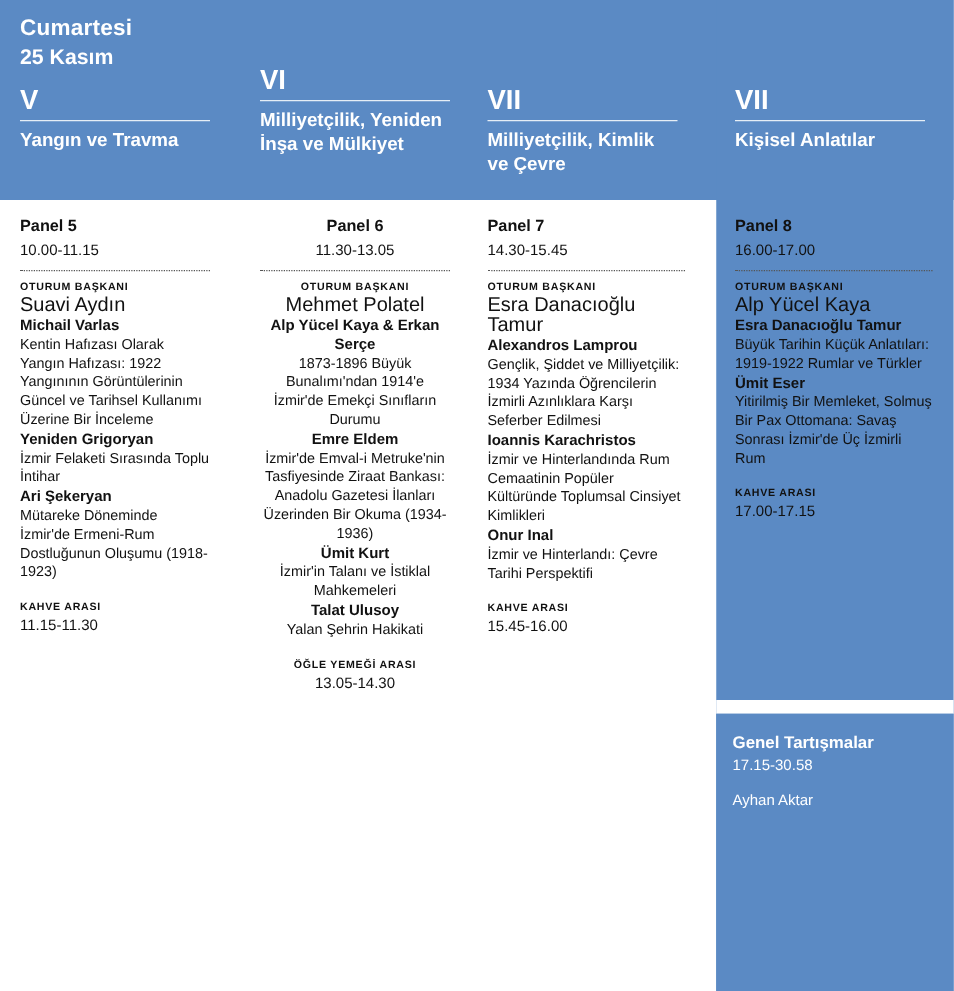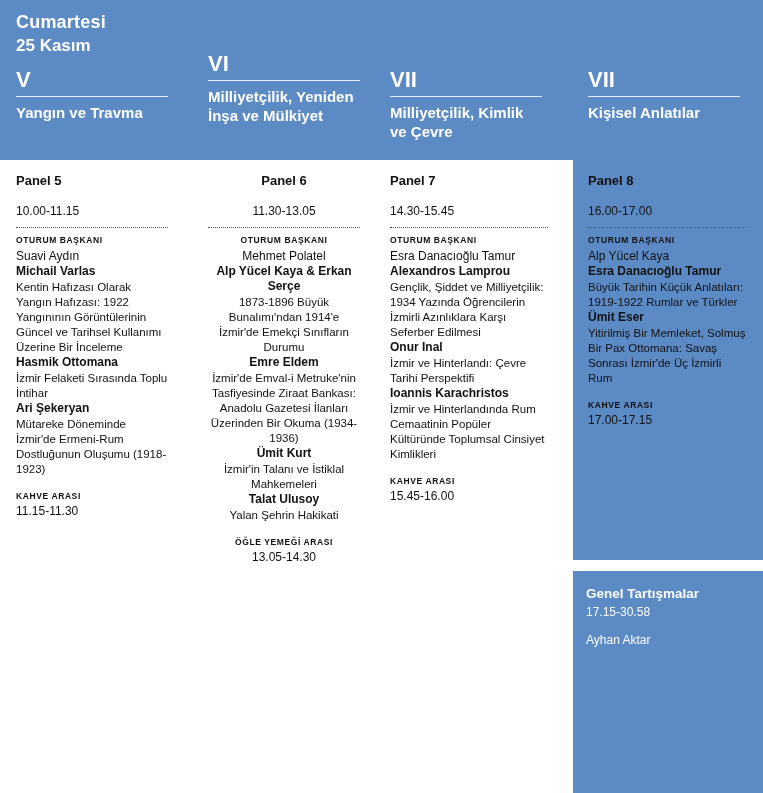--- a/index.html
+++ b/index.html
@@ -83,37 +83,37 @@
   .panel-name {
     font-size: 13px;
     font-weight: bold;
     color: #111111;
     line-height: 16px;
   }
   .panel-time {
     font-size: 12px;
     color: #111111;
     line-height: 16px;
-    margin-top: 14px;
+    margin-top: 3px;
   }
   .dotted {
     border-top: 1px dotted #555;
     margin: 8px 0 7px 0;
     height: 0;
   }
   .chair-label {
     font-size: 8.5px;
     font-weight: bold;
     letter-spacing: 0.6px;
     color: #111111;
     line-height: 11px;
     margin-bottom: 2px;
   }
   .chair-name {
-    font-size: 12px;
+    font-size: 16px;
     color: #111111;
     line-height: 16px;
   }
   .entry {
   }
   .entry-name {
     font-size: 12px;
     font-weight: bold;
     color: #111111;
     line-height: 15px;
@@ -219,21 +219,21 @@
   <div class="panel-time">10.00-11.15</div>
   <div class="dotted"></div>
   <div class="chair-label">OTURUM BAŞKANI</div>
   <div class="chair-name">Suavi Aydın</div>
 
   <div class="entry">
     <div class="entry-name">Michail Varlas</div>
     <div class="entry-title">Kentin Hafızası Olarak Yangın Hafızası: 1922 Yangınının Görüntülerinin Güncel ve Tarihsel Kullanımı Üzerine Bir İnceleme</div>
   </div>
   <div class="entry">
-    <div class="entry-name">Hasmik Ottomana</div>
+    <div class="entry-name">Yeniden Grigoryan</div>
     <div class="entry-title">İzmir Felaketi Sırasında Toplu İntihar</div>
   </div>
   <div class="entry">
     <div class="entry-name">Ari Şekeryan</div>
     <div class="entry-title">Mütareke Döneminde İzmir'de Ermeni-Rum Dostluğunun Oluşumu (1918-1923)</div>
   </div>
 
   <div class="break-label">KAHVE ARASI</div>
   <div class="break-time">11.15-11.30</div>
 </div>
@@ -271,26 +271,26 @@
   <div class="panel-time">14.30-15.45</div>
   <div class="dotted"></div>
   <div class="chair-label">OTURUM BAŞKANI</div>
   <div class="chair-name">Esra Danacıoğlu Tamur</div>
 
   <div class="entry">
     <div class="entry-name">Alexandros  Lamprou</div>
     <div class="entry-title">Gençlik, Şiddet ve Milliyetçilik: 1934 Yazında Öğrencilerin İzmirli Azınlıklara Karşı Seferber Edilmesi</div>
   </div>
   <div class="entry">
+    <div class="entry-name">Ioannis Karachristos</div>
+    <div class="entry-title">İzmir ve Hinterlandında Rum Cemaatinin Popüler Kültüründe Toplumsal Cinsiyet Kimlikleri</div>
+  </div>
+  <div class="entry">
     <div class="entry-name">Onur Inal</div>
     <div class="entry-title">İzmir ve Hinterlandı: Çevre Tarihi Perspektifi</div>
-  </div>
-  <div class="entry">
-    <div class="entry-name">Ioannis Karachristos</div>
-    <div class="entry-title">İzmir ve Hinterlandında Rum Cemaatinin Popüler Kültüründe Toplumsal Cinsiyet Kimlikleri</div>
   </div>
 
   <div class="break-label">KAHVE ARASI</div>
   <div class="break-time">15.45-16.00</div>
 </div>
 
 <div class="col-body" style="left:588px; top:173px; width:158px;">
   <div class="panel-name">Panel 8</div>
   <div class="panel-time">16.00-17.00</div>
   <div class="dotted"></div>

